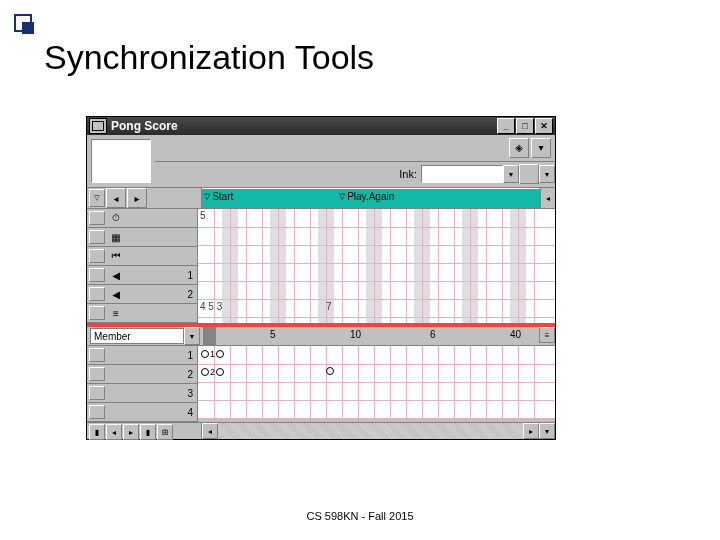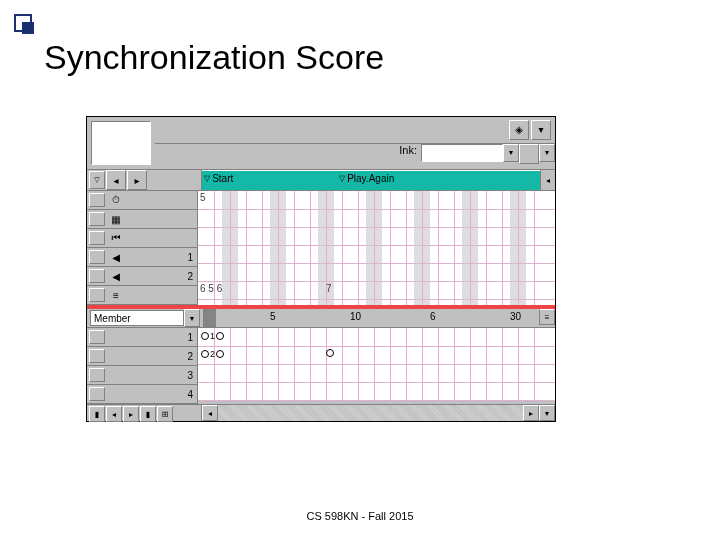--- a/index.html
+++ b/index.html
@@ -123,21 +123,21 @@
     border-bottom: 1px solid #808080;
     display: flex;
     align-items: center;
     justify-content: flex-end;
     padding-right: 4px;
     gap: 2px;
   }
   .toolbar-bottom {
     flex: 1;
     display: flex;
-    align-items: flex-start;
+    align-items: center;
     padding-left: 4px;
   }
   .small-btn {
     width: 18px;
     height: 18px;
     background: #c0c0c0;
     border-top: 1px solid #fff;
     border-left: 1px solid #fff;
     border-right: 1px solid #808080;
     border-bottom: 1px solid #808080;
@@ -416,23 +416,30 @@
     opacity: 0.65;
   }
 </style>
 </head>
 <body>
 
 <div class="slide-bullet">
   <div class="sq1"></div>
   <div class="sq2"></div>
 </div>
-<div class="slide-title">Synchronization Score</div>
+<div class="slide-title">Synchronization Tools</div>
 
 <div class="window">
+  <div class="titlebar">
+    <div class="sys-icon"></div>
+    <span class="titlebar-title">Pong Score</span>
+    <div class="win-btn">_</div>
+    <div class="win-btn">□</div>
+    <div class="win-btn">✕</div>
+  </div>
 
   <div class="toolbar-row">
     <div class="cast-preview"></div>
     <div class="toolbar-right">
       <div class="toolbar-top">
         <div class="small-btn">◈</div>
         <div class="small-btn">▾</div>
       </div>
       <div class="toolbar-bottom">
         <span class="ink-label">Ink:</span>
@@ -520,39 +527,39 @@
         <div class="vline" style="left:208px"></div>
         <div class="vline" style="left:224px"></div>
         <div class="vline" style="left:240px"></div>
         <div class="vline" style="left:256px"></div>
         <div class="vline" style="left:272px"></div>
         <div class="vline" style="left:288px"></div>
         <div class="vline" style="left:304px"></div>
         <div class="vline" style="left:320px"></div>
         <div class="vline" style="left:336px"></div>
         <span class="grid-text" style="left:2px;top:1px">5</span>
-        <span class="grid-text" style="left:2px;top:92px">6 5 6</span>
+        <span class="grid-text" style="left:2px;top:92px">4 5 3</span>
         <span class="grid-text" style="left:128px;top:92px">7</span>
       </div>
     </div>
   </div>
 
   <div class="frame-ruler">
     <div class="ruler-left">
       <div class="ruler-combo">
           <span>Member</span>
         </div>
       <div class="drop-arrow">▼</div>
     </div>
     <div class="ruler-track">
       <div class="playhead" style="left:0"></div>
       <span class="ruler-num" style="left:66px">5</span>
       <span class="ruler-num" style="left:146px">10</span>
       <span class="ruler-num" style="left:226px">6</span>
-      <span class="ruler-num" style="left:306px">30</span>
+      <span class="ruler-num" style="left:306px">40</span>
     </div>
     <div class="ruler-end">≡</div>
   </div>
 
   <div class="sprite-rows">
     <div class="sprite-labels">
       <div class="channel-row">
           <div class="ch-toggle"></div>
           <span class="ch-num">1</span>
         </div>

